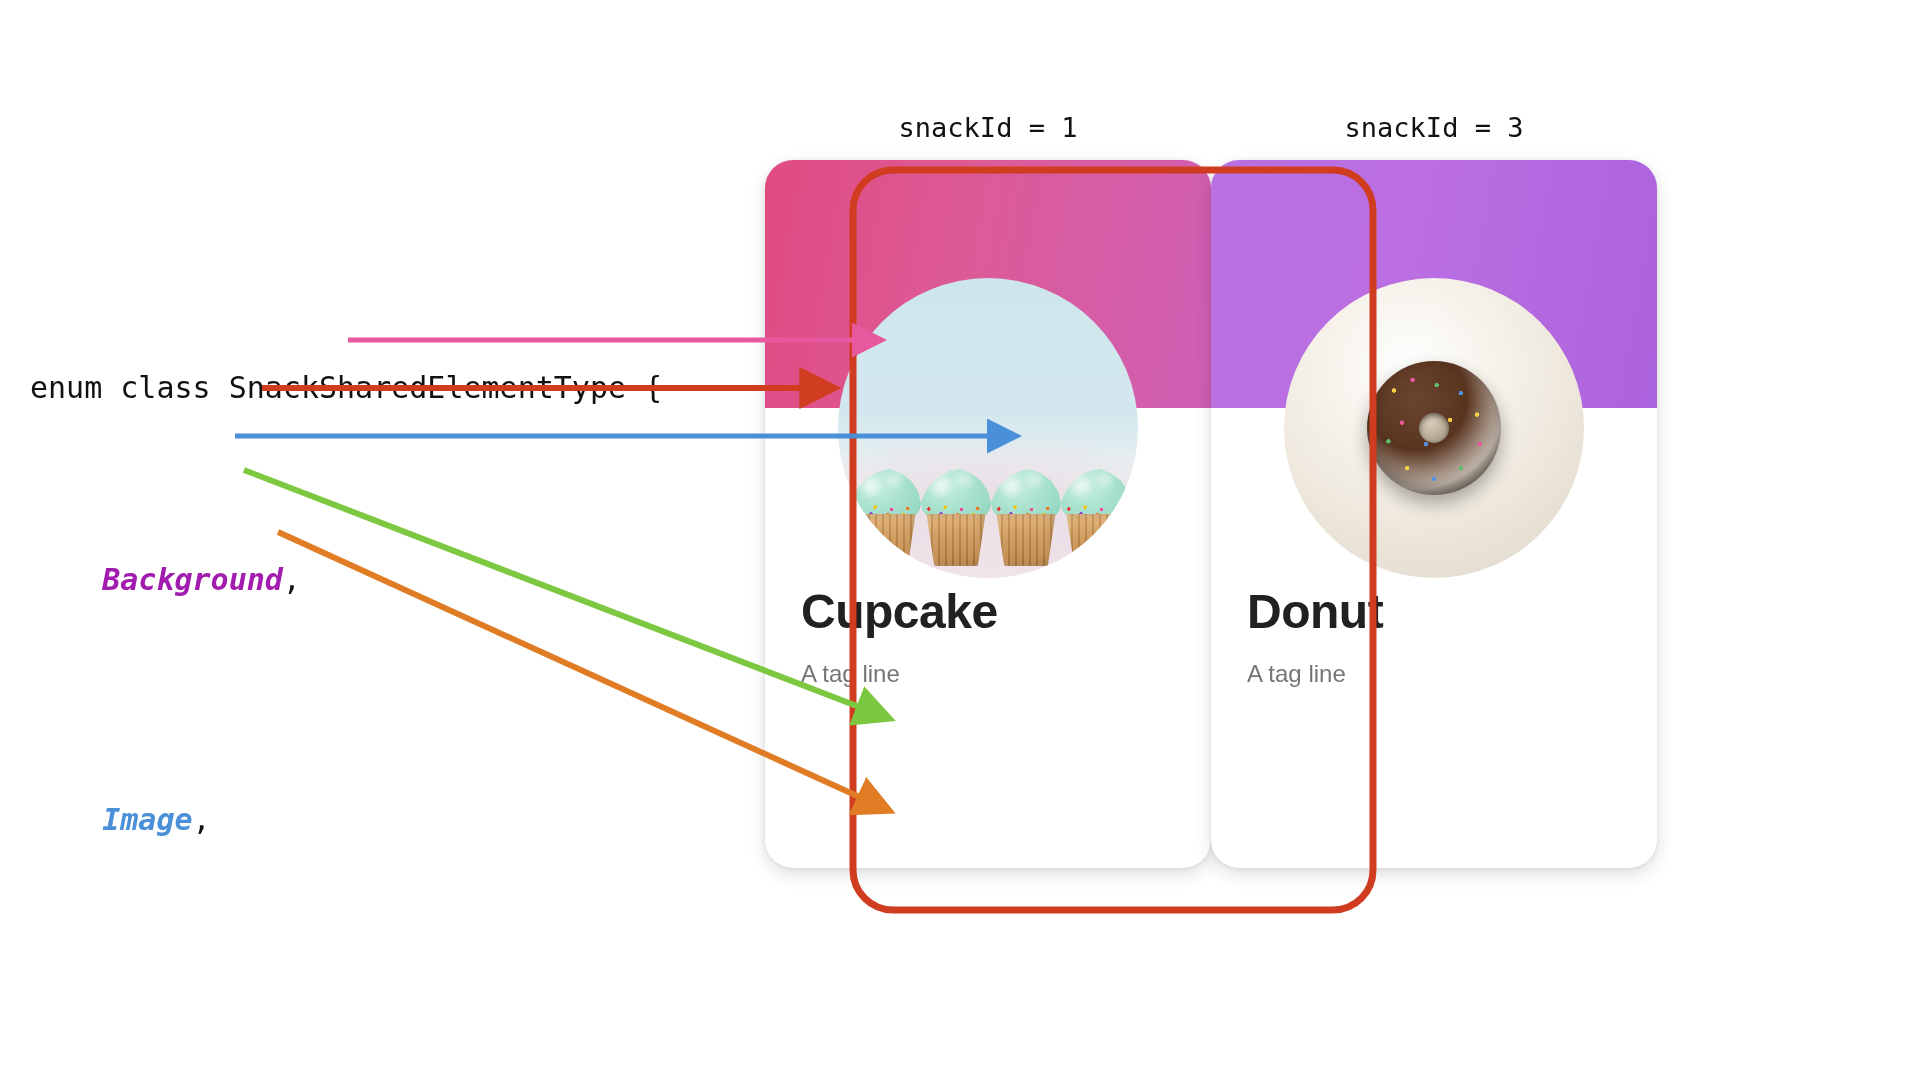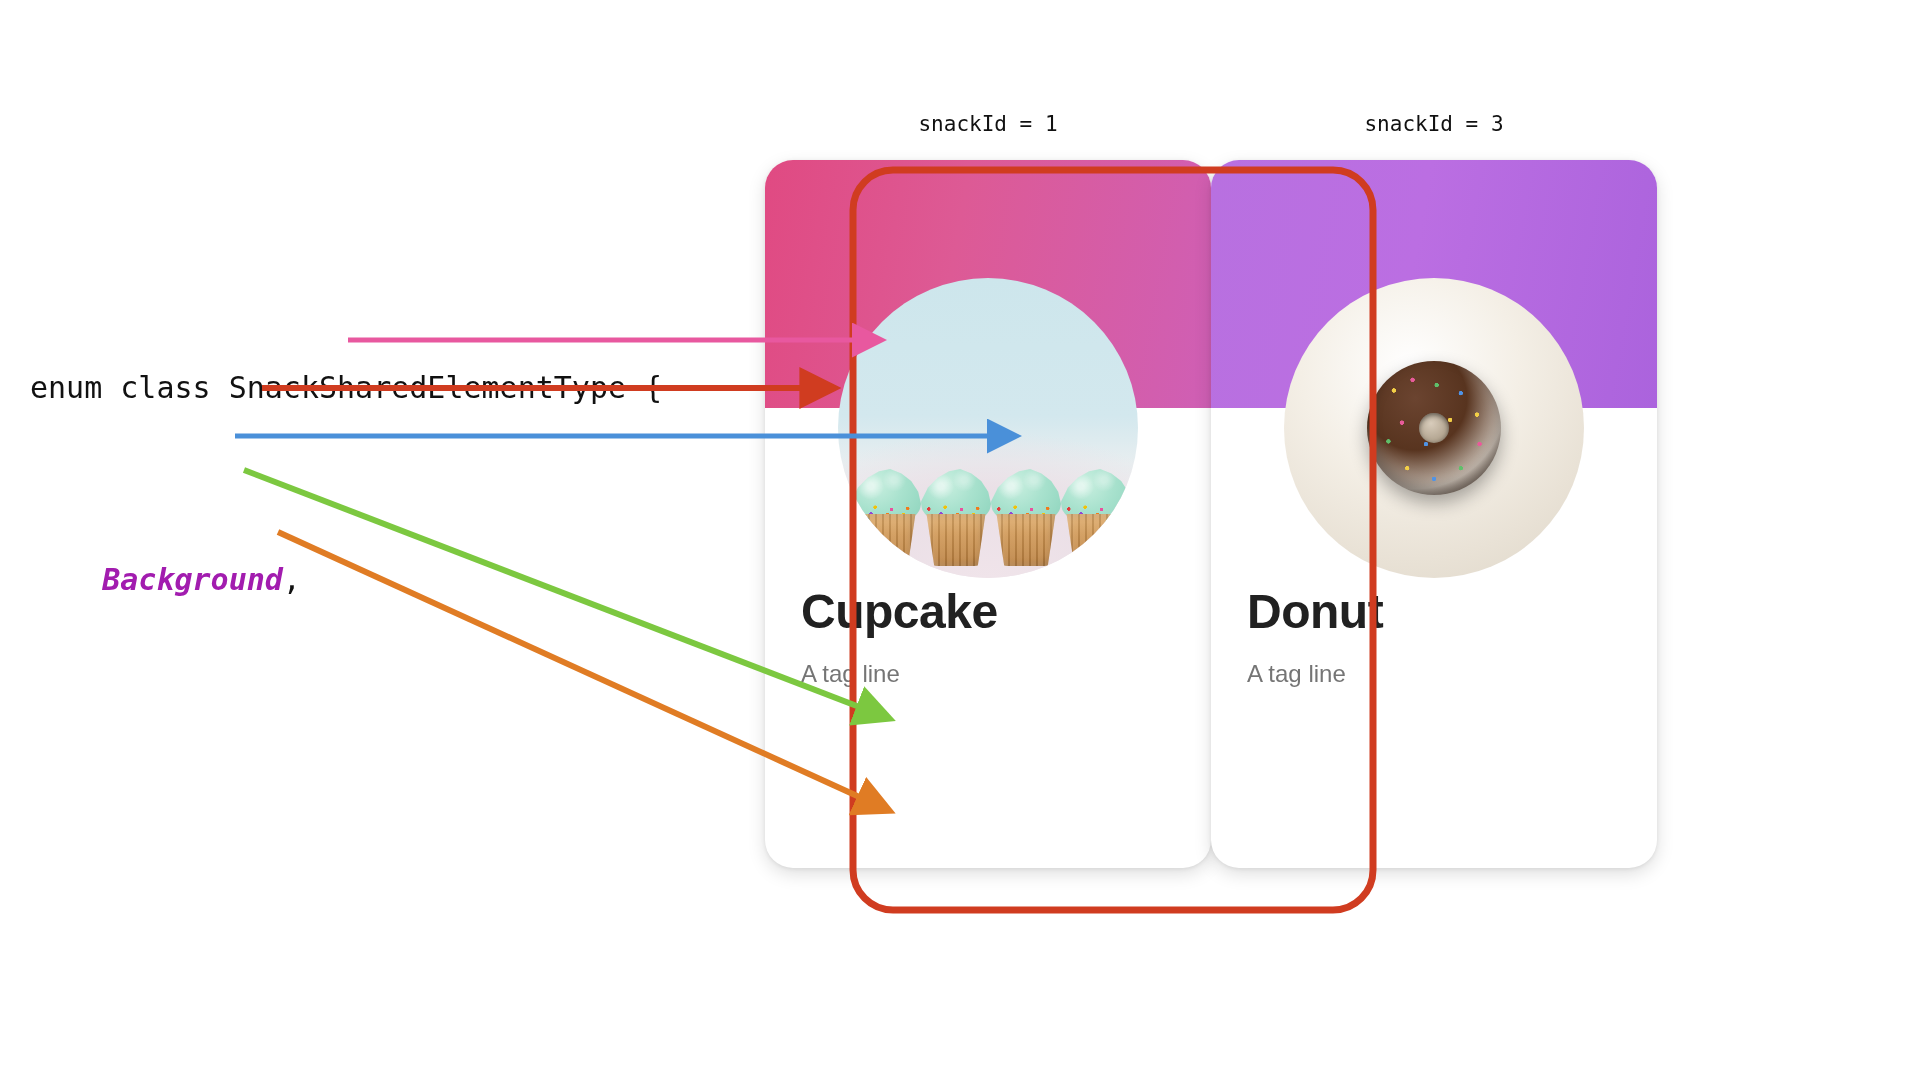--- a/index.html
+++ b/index.html
@@ -25,21 +25,21 @@
   }
   .code .ln{display:block;height:48px;}
   .code .member{font-style:italic;font-weight:bold;}
   .code .punc{color:#111111;font-style:normal;font-weight:normal;}
   .indent{display:inline-block;width:4ch;}
 
   
   .snack-label{
     position:absolute;
     font-family:"DejaVu Sans Mono","Liberation Mono",monospace;
-    font-size:21px;
+    font-size:27px;
     color:#111111;
     white-space:nowrap;
   }
   #snack-label-1{left:988px;top:112px;transform:translateX(-50%);}
   #snack-label-2{left:1434px;top:112px;transform:translateX(-50%);}
 
   
   .card{
     position:absolute;
     width:446px;
@@ -186,20 +186,21 @@
 <body>
 
 <div class="stage">
 
   <div class="code">
     <span class="ln">enum class SnackSharedElementType {</span>
 
     <span class="ln"><span class="indent"></span><span class="member" style="color:#a21caf">Background</span><span class="punc">,</span></span>
 
 
+    <span class="ln"><span class="indent"></span><span class="member" style="color:#4A90D9">Image</span><span class="punc">,</span></span>
 
     
 
     
 
     
 
     
   </div>
 

